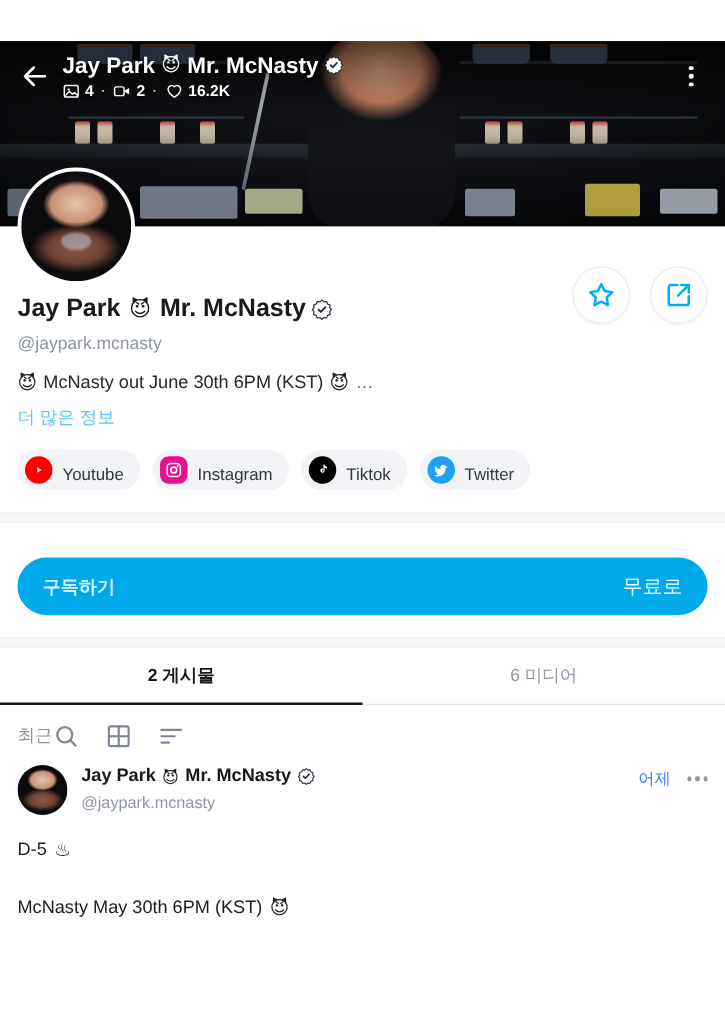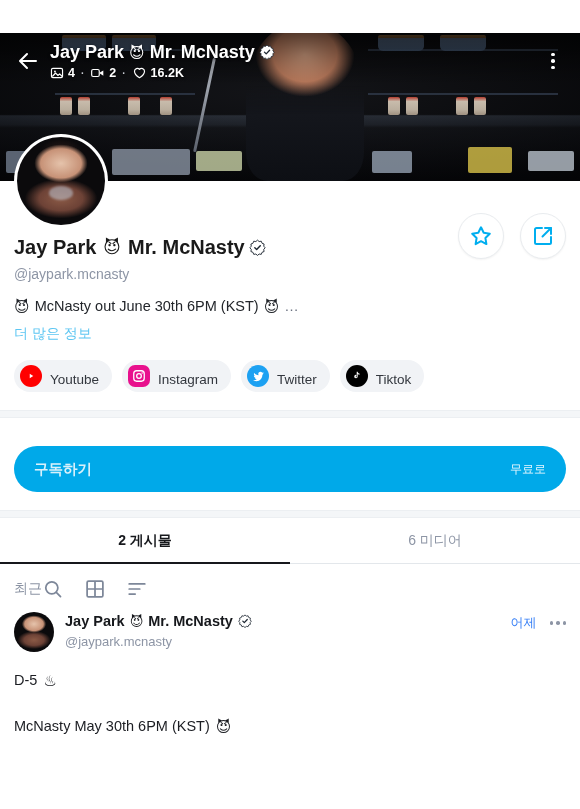--- a/index.html
+++ b/index.html
@@ -155,21 +155,21 @@
 
   
   .sub-sec { padding: 14px 14px 18px 14px; }
   .sub-title { font-size: 14.5px; color: #8a919e; }
   .sub-btn {
     margin-top: 14px; height: 46px; border-radius: 23px; background: #00a9e9;
     display: flex; align-items: center; justify-content: space-between;
     padding: 0 20px; cursor: pointer;
   }
   .sub-btn-left { color: #d9f1fb; font-size: 14.5px; font-weight: bold; }
-  .sub-btn-right { color: #eaf8ff; font-size: 12px; }
+  .sub-btn-right { color: #eaf8ff; font-size: 16px; }
 
   
   .tabs { display: flex; height: 46px; border-bottom: 1px solid #e3e7eb; }
   .tab {
     flex: 1 1 0; display: flex; align-items: center; justify-content: center;
     font-size: 14px; cursor: pointer; color: #8d95a5; position: relative;
   }
   .tab.active { color: #16181c; font-weight: bold; }
   .tab.active::after {
     content: ""; position: absolute; left: 0; right: 0; bottom: -1px;
@@ -362,34 +362,34 @@
       <span class="chip-ic ic-instagram">
         <svg width="14" height="14" viewBox="0 0 24 24">
           <rect x="3" y="3" width="18" height="18" rx="5" fill="none" stroke="#ffffff" stroke-width="2.2"></rect>
           <circle cx="12" cy="12" r="4" fill="none" stroke="#ffffff" stroke-width="2.2"></circle>
           <circle cx="17.4" cy="6.7" r="1.3" fill="#ffffff"></circle>
         </svg>
       </span>
       <span class="chip-label">Instagram</span>
     </div>
     <div class="chip">
+      <span class="chip-ic ic-tiktok">
+        <svg width="13" height="13" viewBox="0 0 24 24">
+          <path d="M14.2 3v8.9a3.2 3.2 0 1 1-2.6-3.1v2.6a1 1 0 1 0 .8 1V3h1.8c.3 2 1.6 3.2 3.4 3.4v2.3c-1.4-.1-2.5-.6-3.4-1.4" fill="#ffffff"></path>
+        </svg>
+      </span>
+      <span class="chip-label">Tiktok</span>
+    </div>
+    <div class="chip">
       <span class="chip-ic ic-twitter">
         <svg width="13" height="13" viewBox="0 0 24 24">
           <path d="M22 5.9c-.7.3-1.5.5-2.3.6.8-.5 1.4-1.3 1.7-2.2-.8.5-1.6.8-2.5 1A3.9 3.9 0 0 0 12 8.9c0 .3 0 .6.1.9-3.3-.2-6.2-1.7-8.1-4.1-.3.6-.5 1.3-.5 2 0 1.4.7 2.6 1.8 3.3-.7 0-1.3-.2-1.8-.5 0 1.9 1.4 3.5 3.2 3.9-.3.1-.7.1-1 .1-.3 0-.5 0-.7-.1.5 1.6 2 2.7 3.7 2.7A7.8 7.8 0 0 1 2 18.8a11 11 0 0 0 6 1.8c7.2 0 11.1-6 11.1-11.1v-.5c.8-.6 1.4-1.3 1.9-2.1z" fill="#ffffff"></path>
         </svg>
       </span>
       <span class="chip-label">Twitter</span>
-    </div>
-    <div class="chip">
-      <span class="chip-ic ic-tiktok">
-        <svg width="13" height="13" viewBox="0 0 24 24">
-          <path d="M14.2 3v8.9a3.2 3.2 0 1 1-2.6-3.1v2.6a1 1 0 1 0 .8 1V3h1.8c.3 2 1.6 3.2 3.4 3.4v2.3c-1.4-.1-2.5-.6-3.4-1.4" fill="#ffffff"></path>
-        </svg>
-      </span>
-      <span class="chip-label">Tiktok</span>
     </div>
   </div>
 
   <div class="gap-band"></div>
 
   <div class="sub-sec">
     <div class="sub-btn">
       <span class="sub-btn-left">구독하기</span>
       <span class="sub-btn-right">무료로</span>
     </div>

